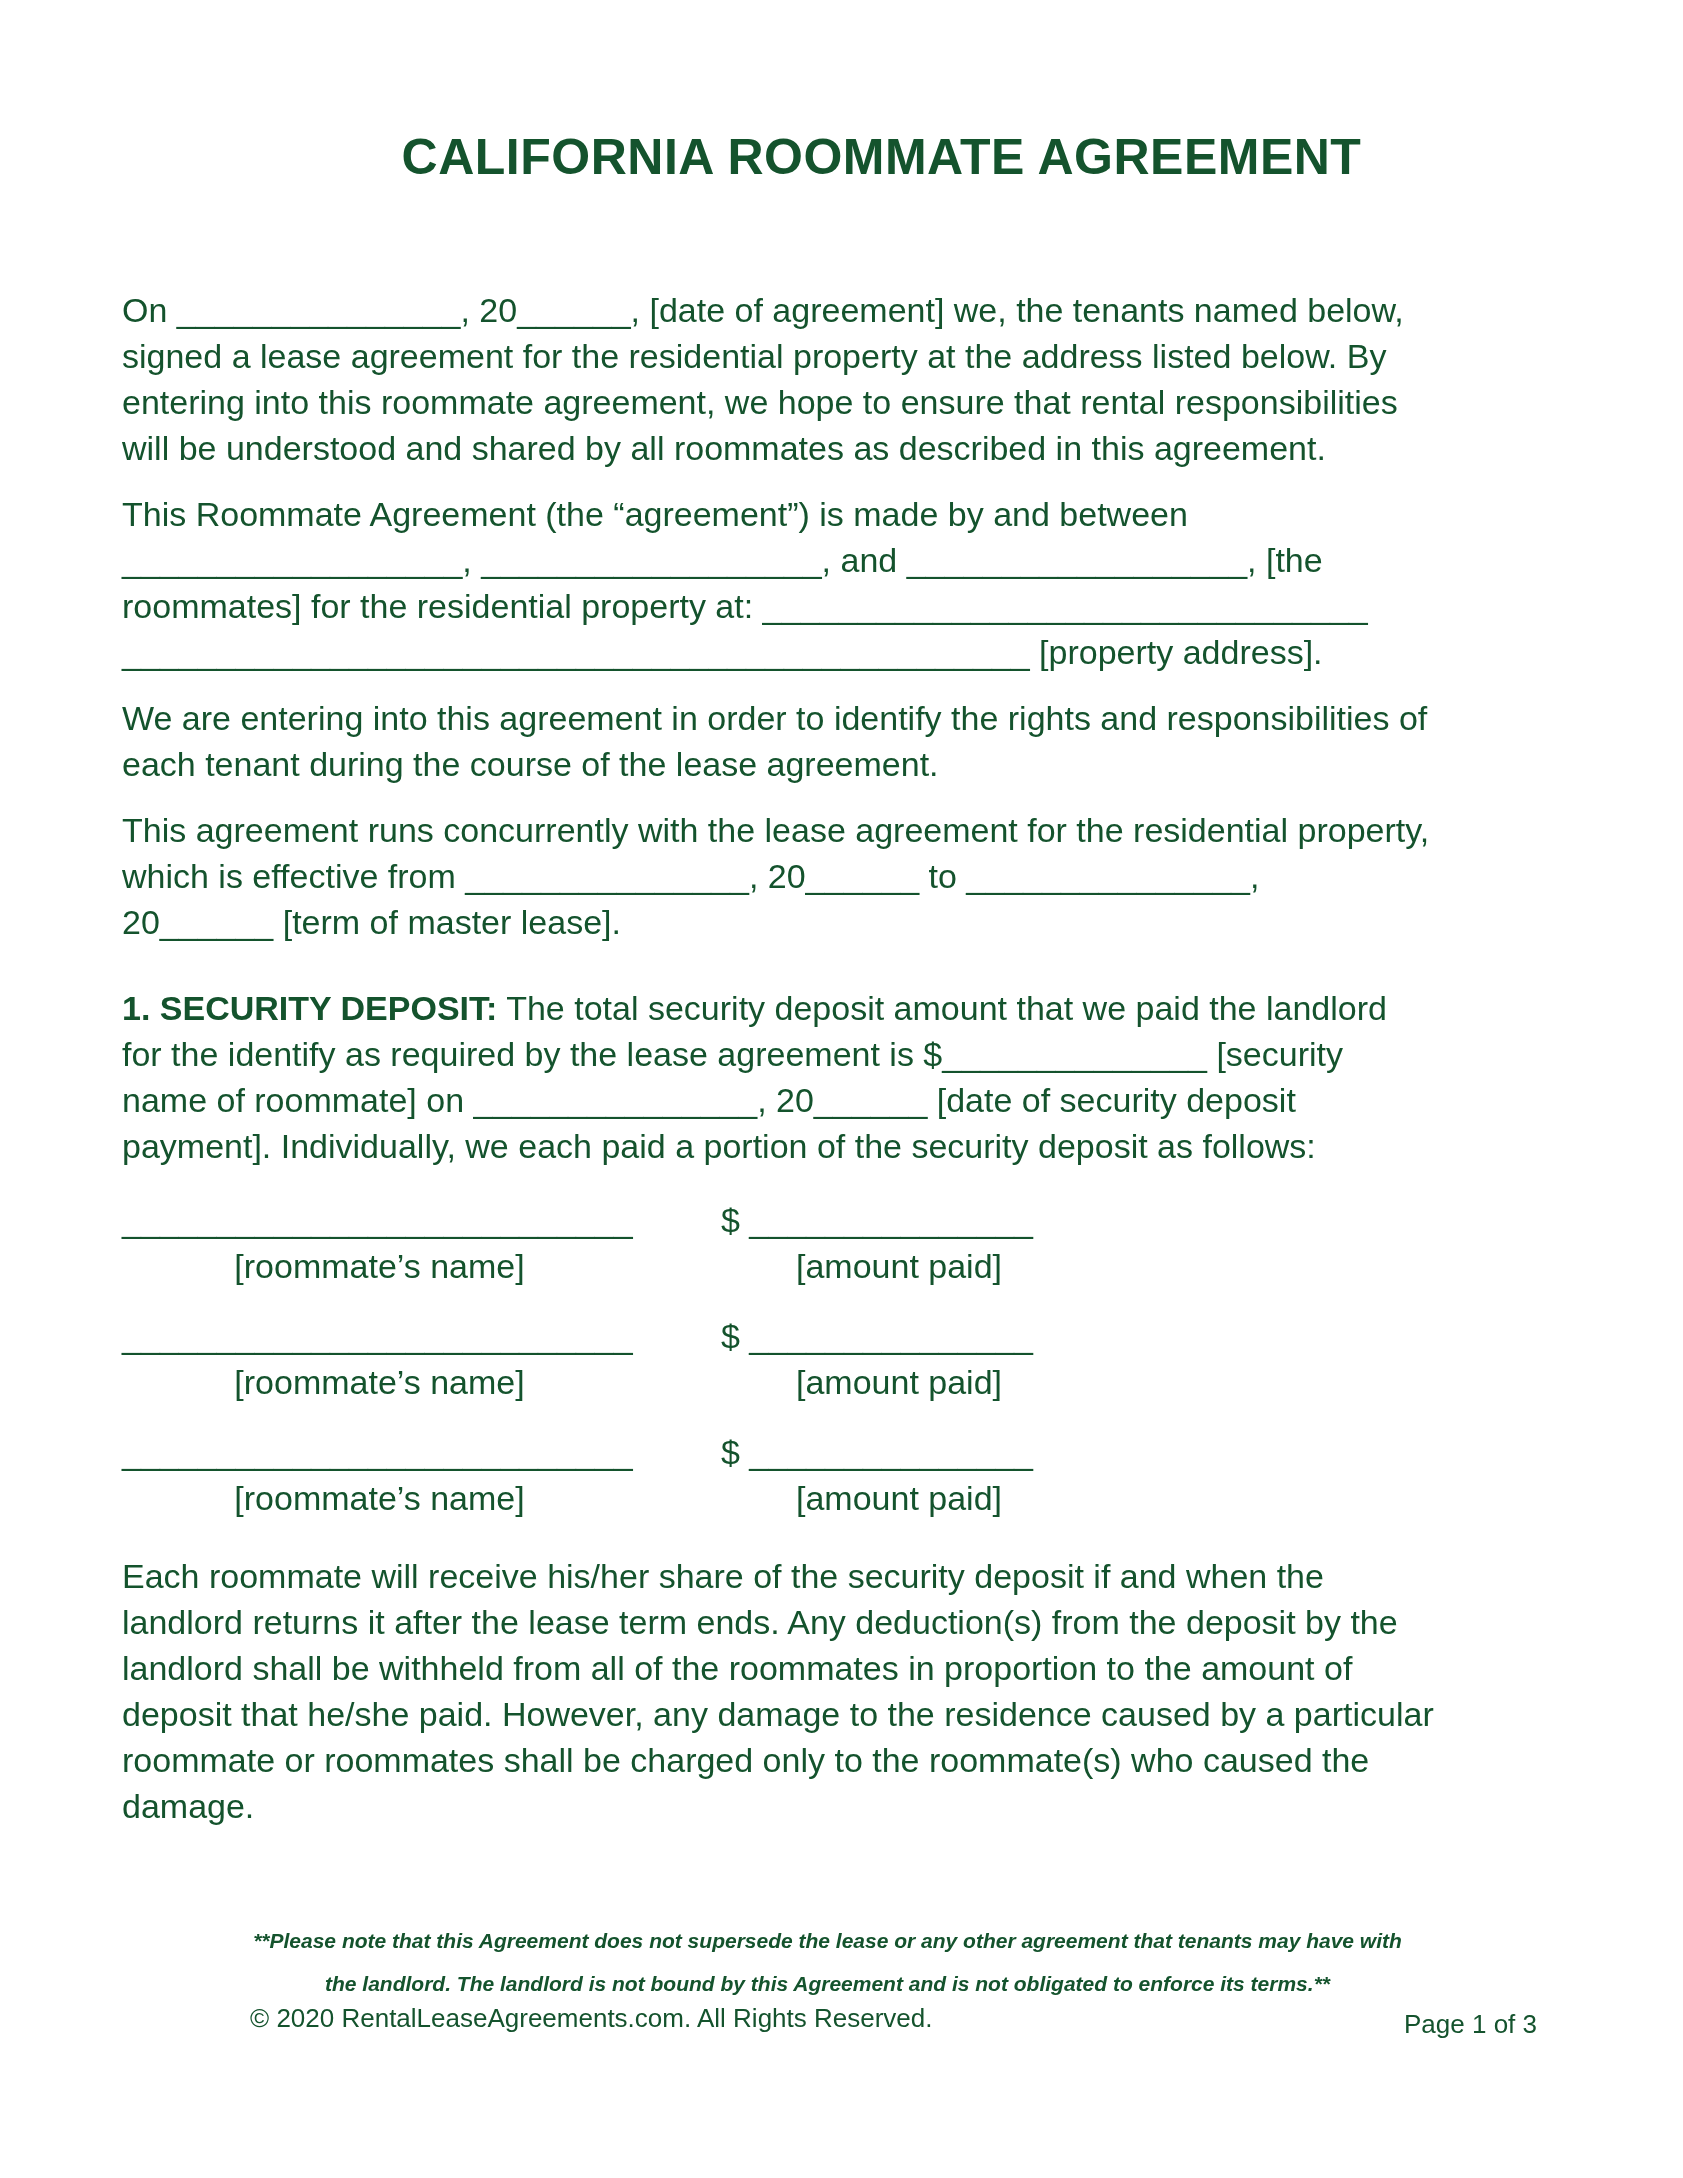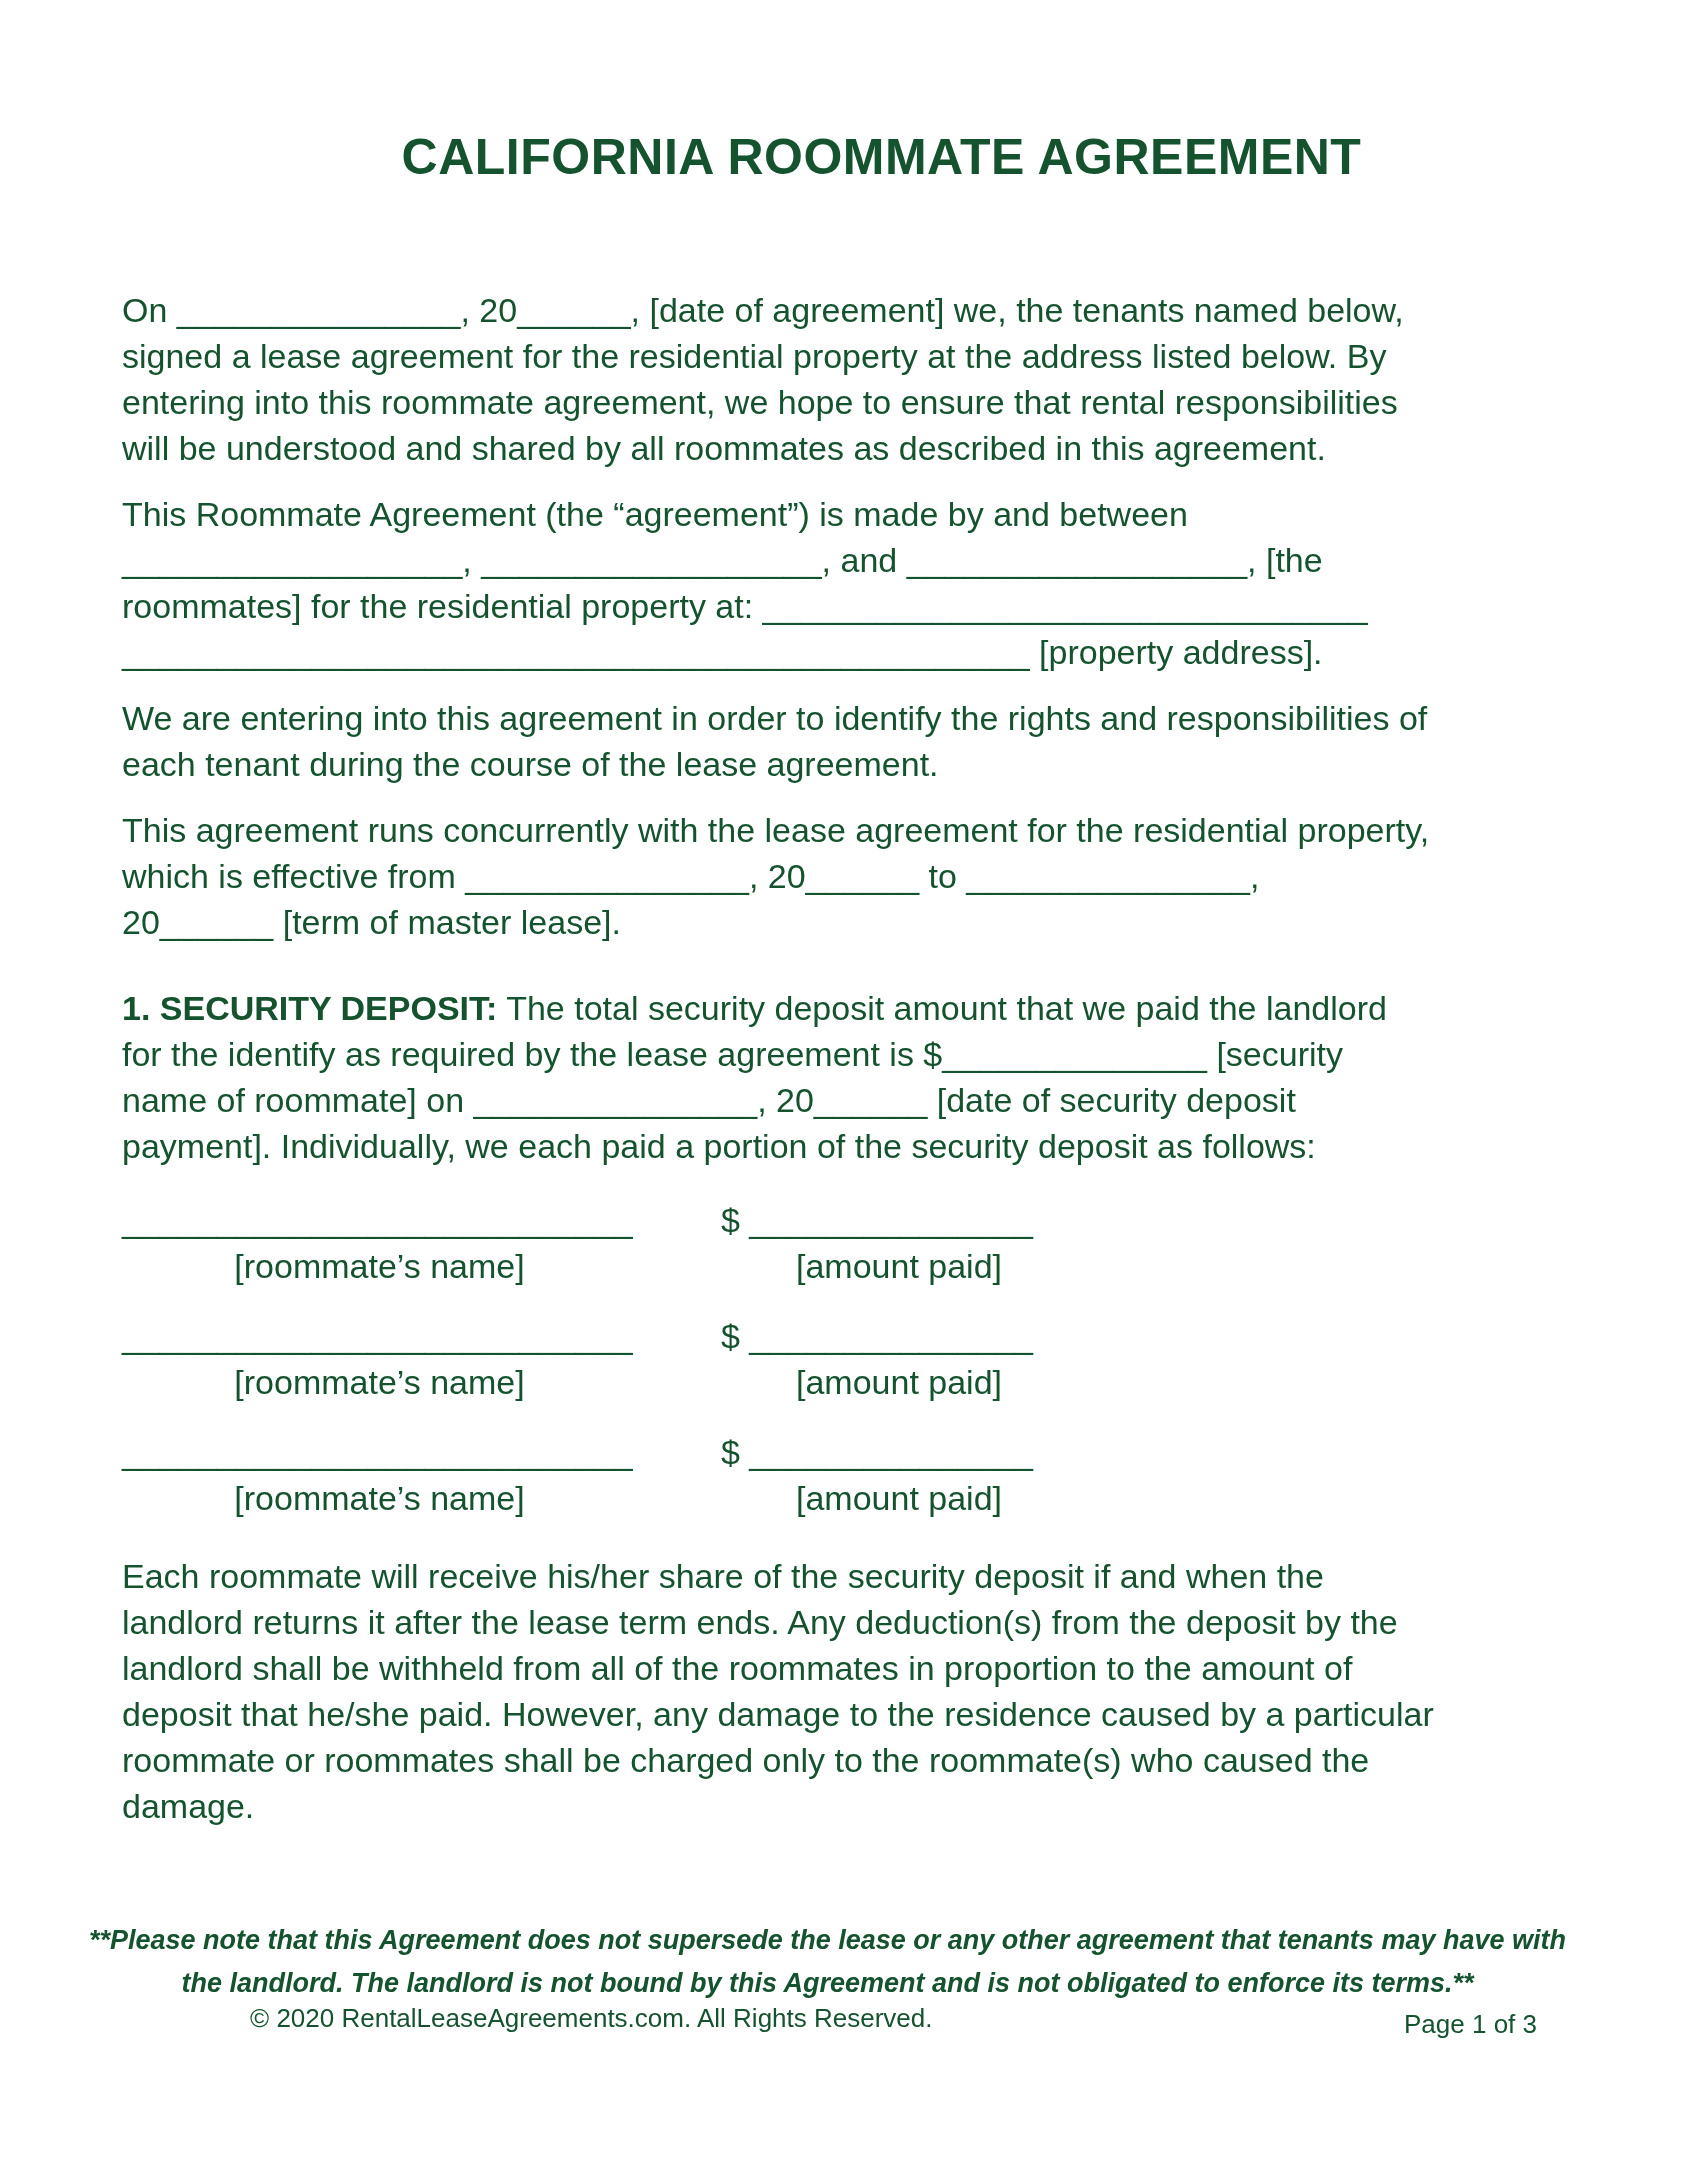--- a/index.html
+++ b/index.html
@@ -40,21 +40,21 @@
   .dep-left .rule-line { text-align: left; }
   .dep-right { margin-left: 84px; width: 356px; text-align: center; }
   .dep-right .rule-line { text-align: left; }
   .refund-para { margin-top: 32px; }
   .foot-note {
     position: absolute;
     top: 1919px;
     left: 0;
     width: 1575px;
     text-align: center;
-    font-size: 27px;
+    font-size: 21px;
     line-height: 43px;
     font-weight: 700;
     font-style: italic;
   }
   .footer-row {
     position: absolute;
     top: 2002px;
     left: 12px;
     width: 1683px;
     box-sizing: border-box;

